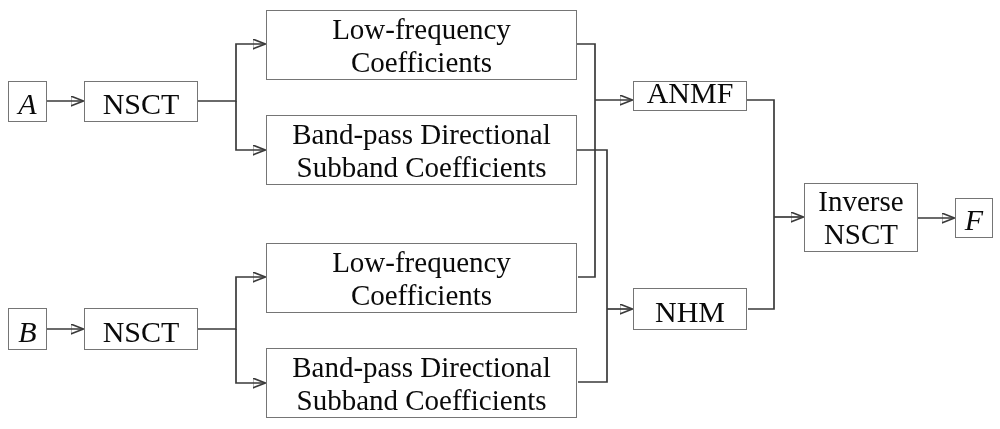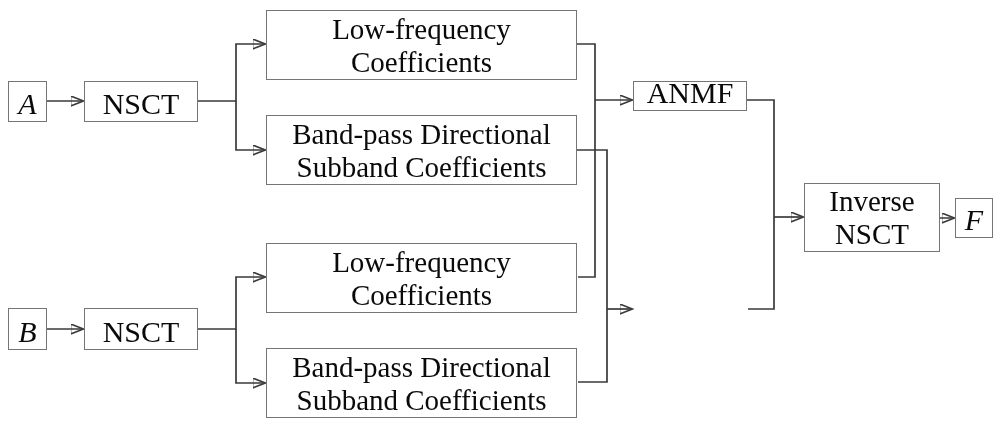--- a/index.html
+++ b/index.html
@@ -119,22 +119,25 @@
   <div class="node" style="left:266px; top:243px; width:311px; height:70px">
     <span class="lbl-md">Low-frequency</span>
     <span class="lbl-md">Coefficients</span>
   </div>
 
   <div class="node" style="left:266px; top:348px; width:311px; height:70px">
     <span class="lbl-md">Band-pass Directional</span>
     <span class="lbl-md">Subband Coefficients</span>
   </div>
 
+  <div class="node" style="left:633px; top:288px; width:114px; height:42px">
+    <span class="lbl-lg">NHM</span>
+  </div>
 
-  <div class="node" style="left:804px; top:183px; width:136px; height:69px">
+  <div class="node" style="left:804px; top:183px; width:114px; height:69px">
     <span class="lbl-md">Inverse</span>
     <span class="lbl-md">NSCT</span>
   </div>
 
   <div class="node" style="left:955px; top:198px; width:38px; height:40px">
     <span class="lbl-io">F</span>
   </div>
 
 </div>
 

